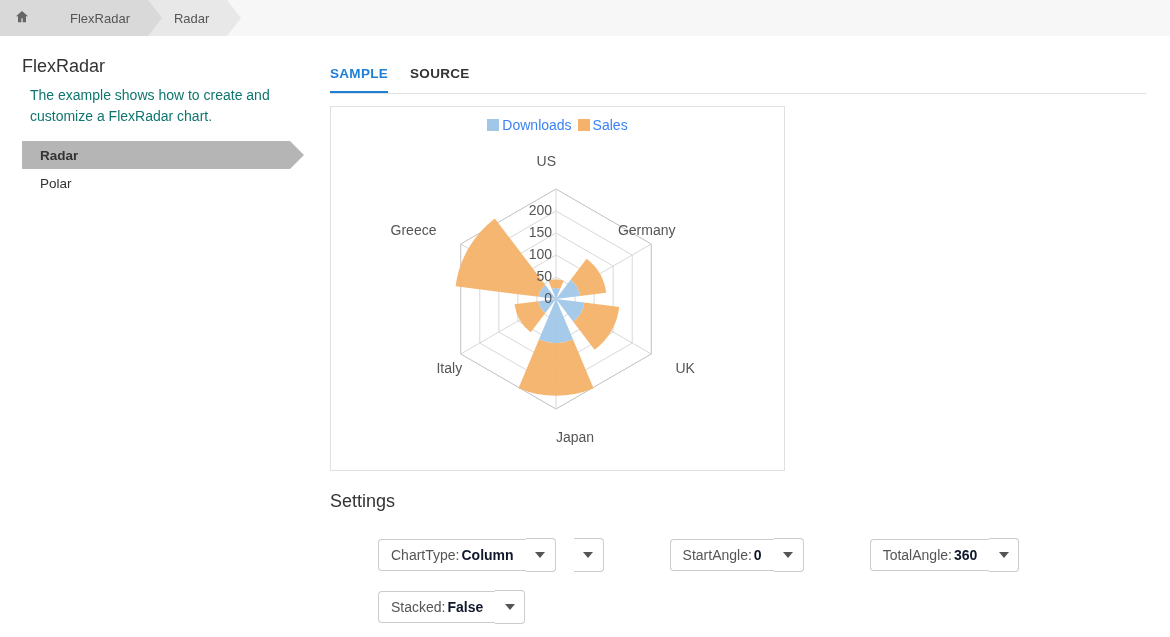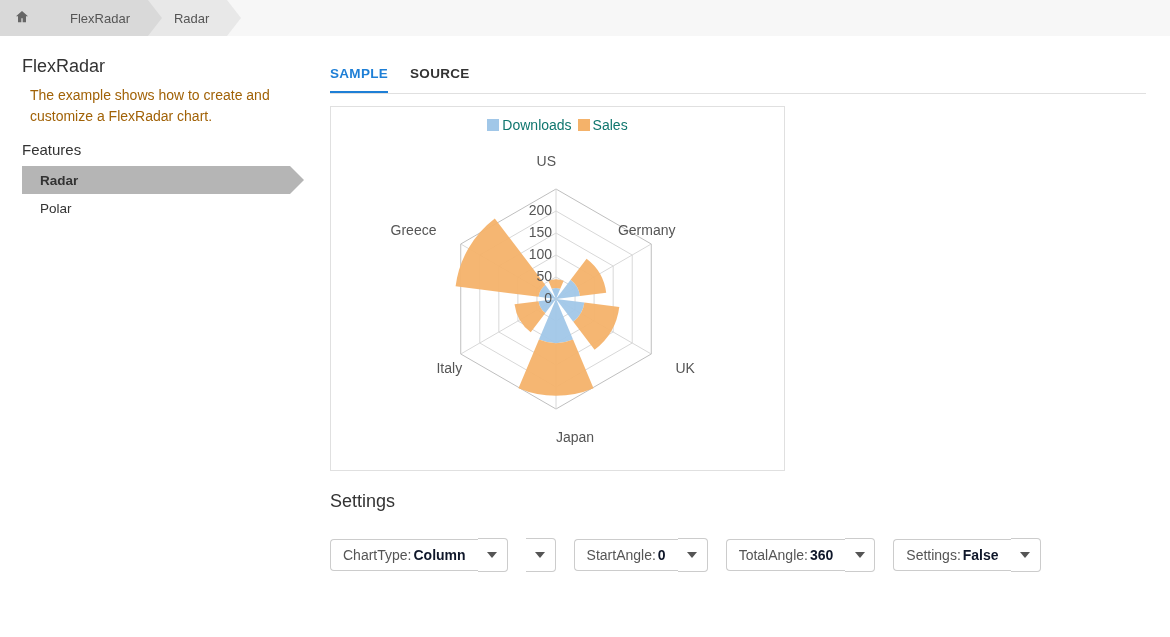--- a/index.html
+++ b/index.html
@@ -10,42 +10,42 @@
   .crumb.c1 { background: #d9d9d9; }
   .crumb.c2 { background: #e8e8e8; }
   .crumb::after { content: ""; position: absolute; right: -14px; top: 0; width: 0; height: 0; border-top: 18px solid transparent; border-bottom: 18px solid transparent; z-index: 2; }
   .crumb.home::after { border-left: 14px solid #d9d9d9; }
   .crumb.c1::after { border-left: 14px solid #d9d9d9; }
   .crumb.c2::after { border-left: 14px solid #e8e8e8; }
   .crumb.home svg { width: 16px; height: 16px; fill: #666; }
   .page { display: flex; padding: 20px 0 40px 0; }
   .sidebar { width: 300px; padding-left: 22px; padding-right: 0; }
   .sb-title { font-size: 18px; font-weight: 400; color: #333; margin-bottom: 8px; }
-  .sb-desc { font-size: 14px; color: #a16207; line-height: 1.5; margin-bottom: 14px; padding-left: 8px; }
+  .sb-desc { font-size: 14px; color: #0f766e; line-height: 1.5; margin-bottom: 14px; padding-left: 8px; }
   .sb-heading { font-size: 15px; font-weight: 400; color: #333; margin-bottom: 8px; }
   .feature-item { position: relative; height: 28px; display: flex; align-items: center; padding-left: 18px; font-size: 13.5px; cursor: pointer; margin-right: 10px; }
   .feature-item.active { background: #b5b5b5; font-weight: 700; color: #333; }
   .feature-item.active::after { content: ""; position: absolute; right: -14px; top: 0; width: 0; height: 0; border-top: 14px solid transparent; border-bottom: 14px solid transparent; border-left: 14px solid #b5b5b5; }
   .main { flex: 1; padding-right: 24px; padding-left: 30px; }
   .tabs { display: flex; gap: 22px; border-bottom: 1px solid #e0e0e0; }
   .tab { padding: 10px 0; font-size: 13.5px; font-weight: 700; letter-spacing: 0.3px; color: #333; cursor: pointer; border-bottom: 2px solid transparent; }
   .tab.active { color: #1e7fd6; border-bottom-color: #1e7fd6; }
   .chart-box { border: 1px solid #e0e0e0; margin-top: 12px; padding: 10px 0 18px 0; width: 455px; }
-  .legend { display: flex; justify-content: center; gap: 6px; font-size: 14px; color: #0f766e; margin-bottom: 6px; }
+  .legend { display: flex; justify-content: center; gap: 6px; font-size: 14px; color: #3b82f6; margin-bottom: 6px; }
   .legend span { display: flex; align-items: center; gap: 3px; }
   .swatch { width: 12px; height: 12px; display: inline-block; }
   .sw-blue { background: #a1c7e8; }
   .sw-orange { background: #f4b26a; }
   .settings-head { font-size: 18px; font-weight: 400; margin-top: 20px; margin-bottom: 26px; }
   .settings-row { display: flex; gap: 18px; flex-wrap: wrap; }
   .setting { display: flex; align-items: center; }
   .combo { border: 1px solid #ccc; border-radius: 4px; padding: 7px 12px; font-size: 14px; color: #555; display: flex; align-items: center; }
   .combo b { font-weight: 700; color: #0f172a; margin-left: 2px; }
   .dd-btn { border: 1px solid #ccc; border-left: none; border-radius: 0 4px 4px 0; width: 30px; height: 34px; display: flex; align-items: center; justify-content: center; cursor: pointer; }
-  .combo.first { border-radius: 4px 0 0 4px; border-right: none; }
+  .combo.first { border-radius: 4px 0 0 4px; border-right: none; margin-left: 48px; }
   .caret { width: 0; height: 0; border-left: 5px solid transparent; border-right: 5px solid transparent; border-top: 6px solid #555; }
   svg text { font-family: "Segoe UI", Arial, sans-serif; font-size: 14px; fill: #555; }
 </style>
 </head>
 <body>
 
 <div class="breadcrumb">
   <div class="crumb home">
     <span>
       <svg viewBox="0 0 24 24">
@@ -54,21 +54,20 @@
     </span>
   </div>
   <div class="crumb c1">FlexRadar</div>
   <div class="crumb c2">Radar</div>
 </div>
 
 <div class="page">
   <aside class="sidebar">
     <div class="sb-title">FlexRadar</div>
     <div class="sb-desc">The example shows how to create and customize a FlexRadar chart.</div>
-    <div class="sb-heading">Features</div>
     <div class="feature-item active">Radar</div>
     <div class="feature-item">Polar</div>
   </aside>
 
   <main class="main">
     <div class="tabs">
       <div class="tab active">SAMPLE</div>
       <div class="tab">SOURCE</div>
     </div>
 
@@ -150,21 +149,21 @@
         <div class="combo first">
             <span>TotalAngle: </span>
             <b>360</b>
           </div>
         <div class="dd-btn">
             <span class="caret"></span>
           </div>
       </div>
       <div class="setting">
         <div class="combo first">
-            <span>Settings: </span>
+            <span>Stacked: </span>
             <b>False</b>
           </div>
         <div class="dd-btn">
             <span class="caret"></span>
           </div>
       </div>
     </div>
 
   </main>
 </div>

